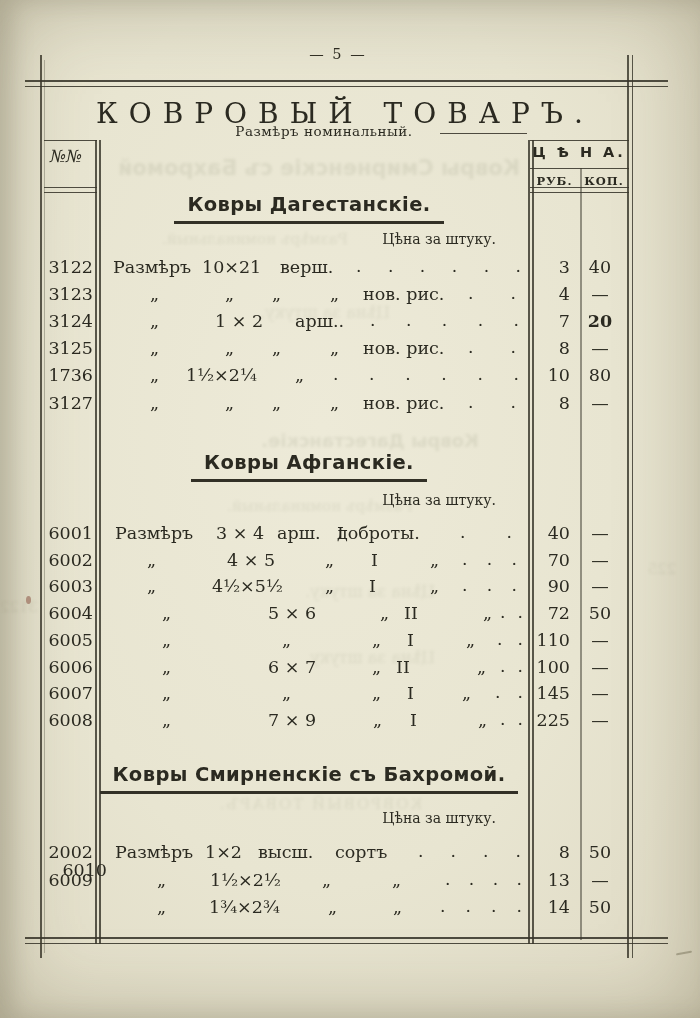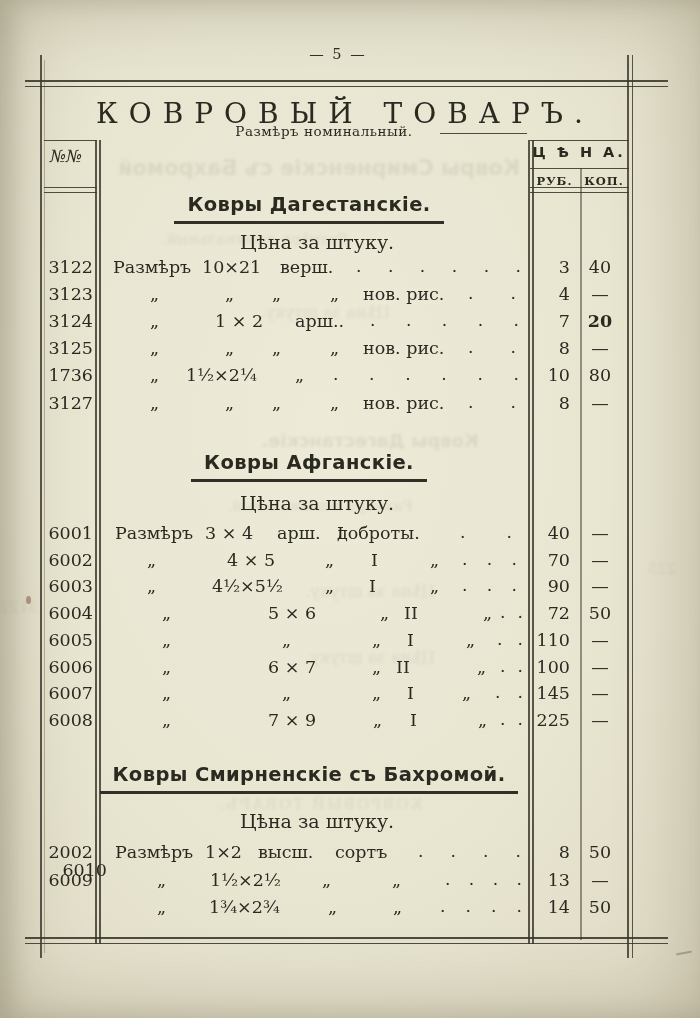--- a/index.html
+++ b/index.html
@@ -30,21 +30,21 @@
     font-family:"DejaVu Sans","Liberation Sans",sans-serif;font-weight:700;
     font-size:14.5px;letter-spacing:3px;white-space:nowrap;}
   .rub-header{position:absolute;top:174px;left:530px;width:49px;text-align:center;
     font-weight:700;font-size:11.5px;letter-spacing:1px;}
   .kop-header{position:absolute;top:174px;left:580px;width:48px;text-align:center;
     font-weight:700;font-size:11.5px;letter-spacing:1px;}
   .sec-head{position:absolute;left:95px;width:428px;text-align:center;
     font-family:"DejaVu Sans","Liberation Sans",sans-serif;font-weight:700;
     font-size:19.5px;letter-spacing:.4px;white-space:nowrap;}
   .sec-head>span{display:inline-block;padding:0 13px 5px;border-bottom:3px solid #323026;}
-  .sec-sub{position:absolute;left:111px;width:412px;text-align:center;font-size:19px;}
+  .sec-sub{position:absolute;left:84px;width:412px;text-align:right;font-size:14px;}
   .rownum{position:absolute;left:40px;width:53px;text-align:right;
     font-size:17.5px;line-height:1.15;}
   .cell{position:absolute;font-size:17.5px;line-height:1.15;white-space:pre;}
   .dots{position:absolute;display:flex;justify-content:space-between;
     font-size:17px;line-height:1.15;}
   .price-rub{position:absolute;left:528px;width:42px;text-align:right;
     font-size:17.5px;line-height:1.15;}
   .price-kop{position:absolute;left:579px;width:42px;text-align:center;
     font-size:17.5px;line-height:1.15;}
   .ghost{position:absolute;transform:scaleX(-1);filter:blur(1.4px);opacity:.12;
@@ -180,21 +180,21 @@
     <div class="dots" style="top: 392.5px; left: 468px; width: 48px;">
       <span>.</span>
       <span>.</span>
     </div>
     <div class="price-rub" style="top: 392.5px;">8</div>
     <div class="price-kop" style="top: 392.5px;">—</div>
     <div class="sec-head" style="top: 451px;"><span>Ковры Афганскіе.</span></div>
     <div class="sec-sub" style="top: 492px;">Цѣна за штуку.</div>
     <div class="rownum" style="top: 523px;">6001</div>
     <div class="cell" style="top: 523px; left: 115px;">Размѣръ</div>
-    <div class="cell" style="top: 523px; left: 205px;">3 × 4</div>
+    <div class="cell" style="top: 523px; left: 216px;">3 × 4</div>
     <div class="cell" style="top: 523px; left: 277px;">арш.</div>
     <div class="cell" style="top: 523px; left: 337px;">I</div>
     <div class="cell" style="top: 523px; left: 337px;">доброты.</div>
     <div class="dots" style="top: 523px; left: 460px; width: 52px;">
       <span>.</span>
       <span>.</span>
     </div>
     <div class="price-rub" style="top: 523px;">40</div>
     <div class="price-kop" style="top: 523px;">—</div>
     <div class="rownum" style="top: 549.7px;">6002</div>

